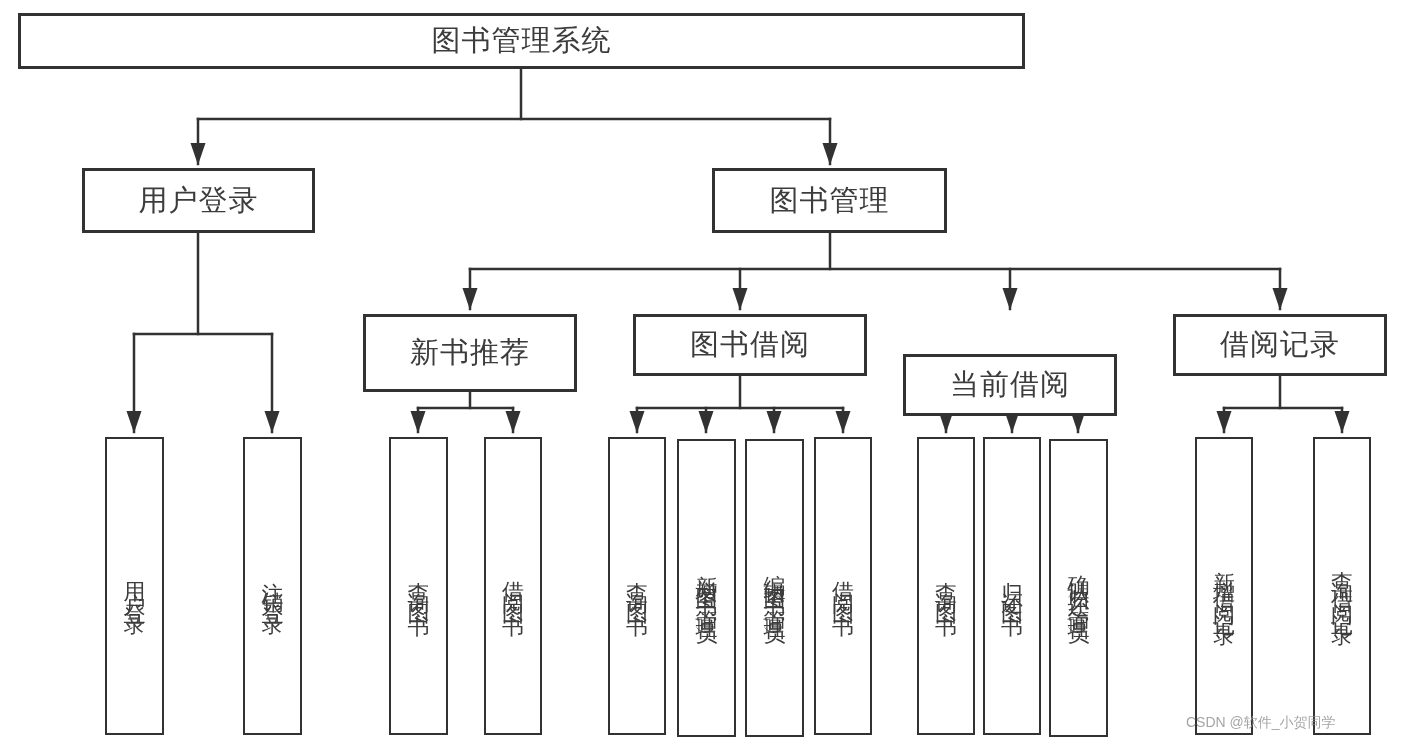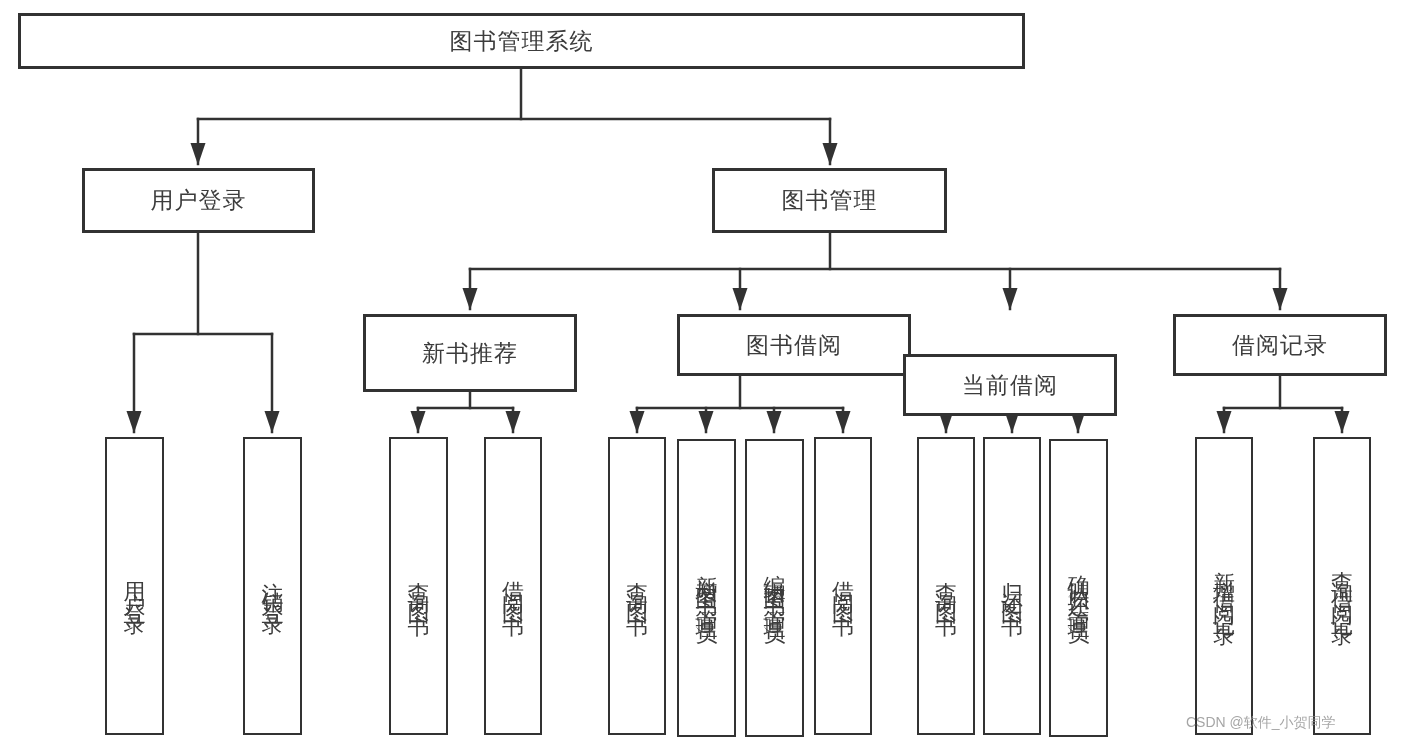--- a/index.html
+++ b/index.html
@@ -28,21 +28,21 @@
     box-sizing: border-box;
     background: #ffffff;
     border: 3px solid #323232;
     color: #3c3c3c;
     display: flex;
     align-items: center;
     justify-content: center;
     text-align: center;
   }
   .h-node {
-    font-size: 23px;
+    font-size: 29px;
     letter-spacing: 1px;
     font-family: Liberation Serif, serif;
   }
   .v-node {
     border-width: 2.5px;
     font-size: 22px;
     writing-mode: vertical-rl;
     text-orientation: mixed;
     letter-spacing: 11px;
   }
@@ -114,21 +114,21 @@
       <line x1="1342" y1="408" x2="1342" y2="432" marker-end="url(#arrow)"></line>
     </g>
   </svg>
 
   <div class="node h-node" style="left:18px; top:13px; width:1007px; height:56px;">图书管理系统</div>
 
   <div class="node h-node" style="left:82px; top:168px; width:233px; height:65px;">用户登录</div>
   <div class="node h-node" style="left:712px; top:168px; width:235px; height:65px;text-align:center;">图书管理</div>
 
   <div class="node h-node" style="left:363px; top:314px; width:214px; height:78px;">新书推荐</div>
-  <div class="node h-node" style="left:633px; top:314px; width:234px; height:62px;margin-left:44px;">图书借阅</div>
+  <div class="node h-node" style="left:633px; top:314px; width:234px; height:62px;">图书借阅</div>
   <div class="node h-node" style="left:903px; top:314px; width:214px; height:62px;margin-top:40px;">当前借阅</div>
   <div class="node h-node" style="left:1173px; top:314px; width:214px; height:62px;">借阅记录</div>
 
   <div class="node v-node" style="left:105px; top:437px; width:59px; height:298px;">用户登录</div>
   <div class="node v-node" style="left:243px; top:437px; width:59px; height:298px;">注销登录</div>
 
   <div class="node v-node" style="left:389px; top:437px; width:59px; height:298px;">查询图书</div>
   <div class="node v-node" style="left:484px; top:437px; width:58px; height:298px;">借阅图书</div>
 
   <div class="node v-node" style="left:608px; top:437px; width:58px; height:298px;">查询图书</div>

